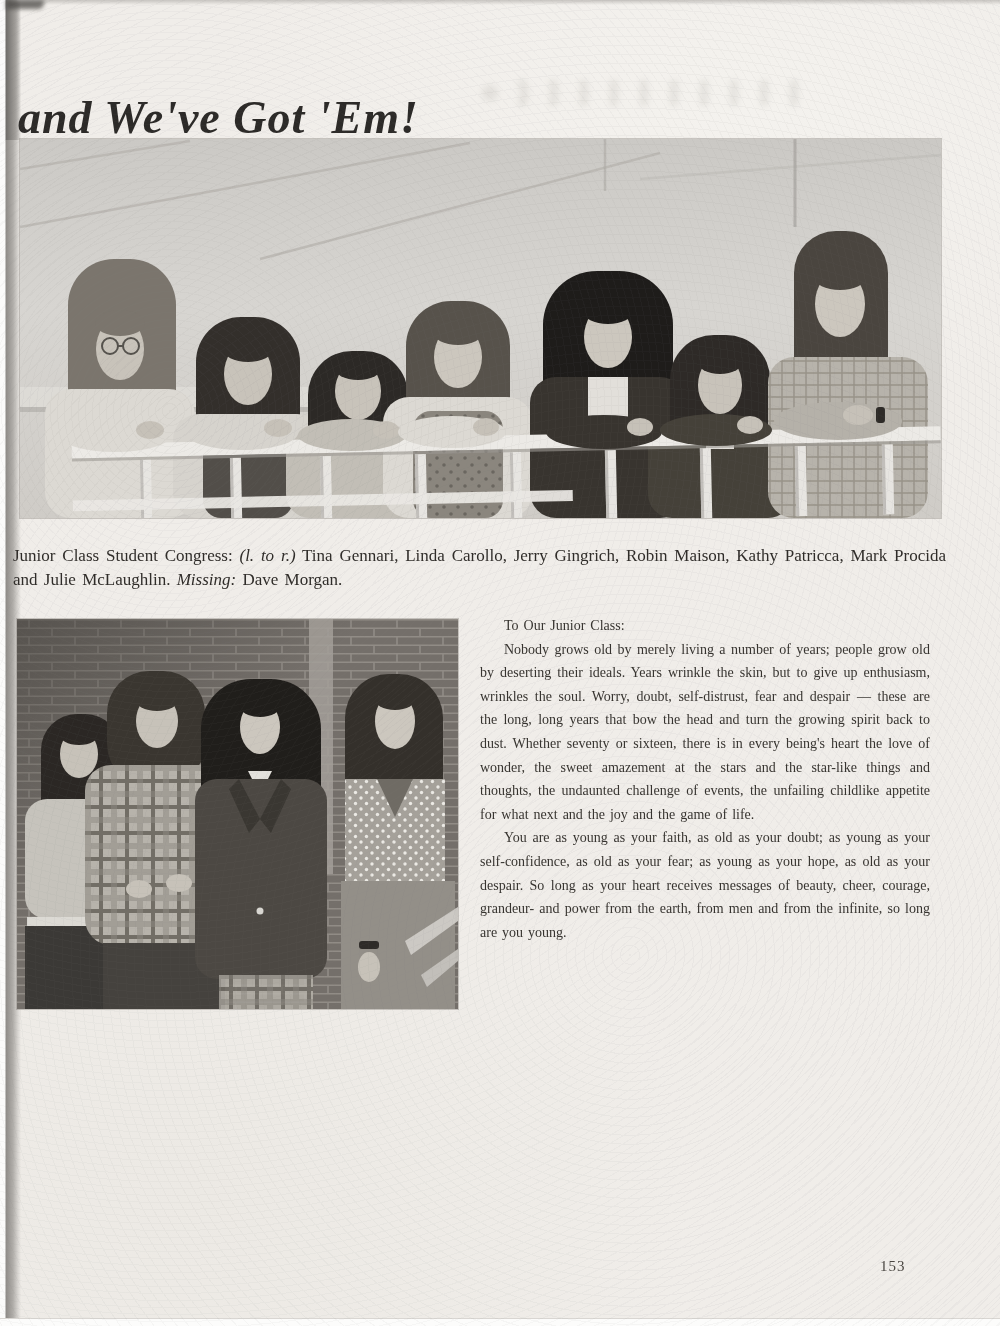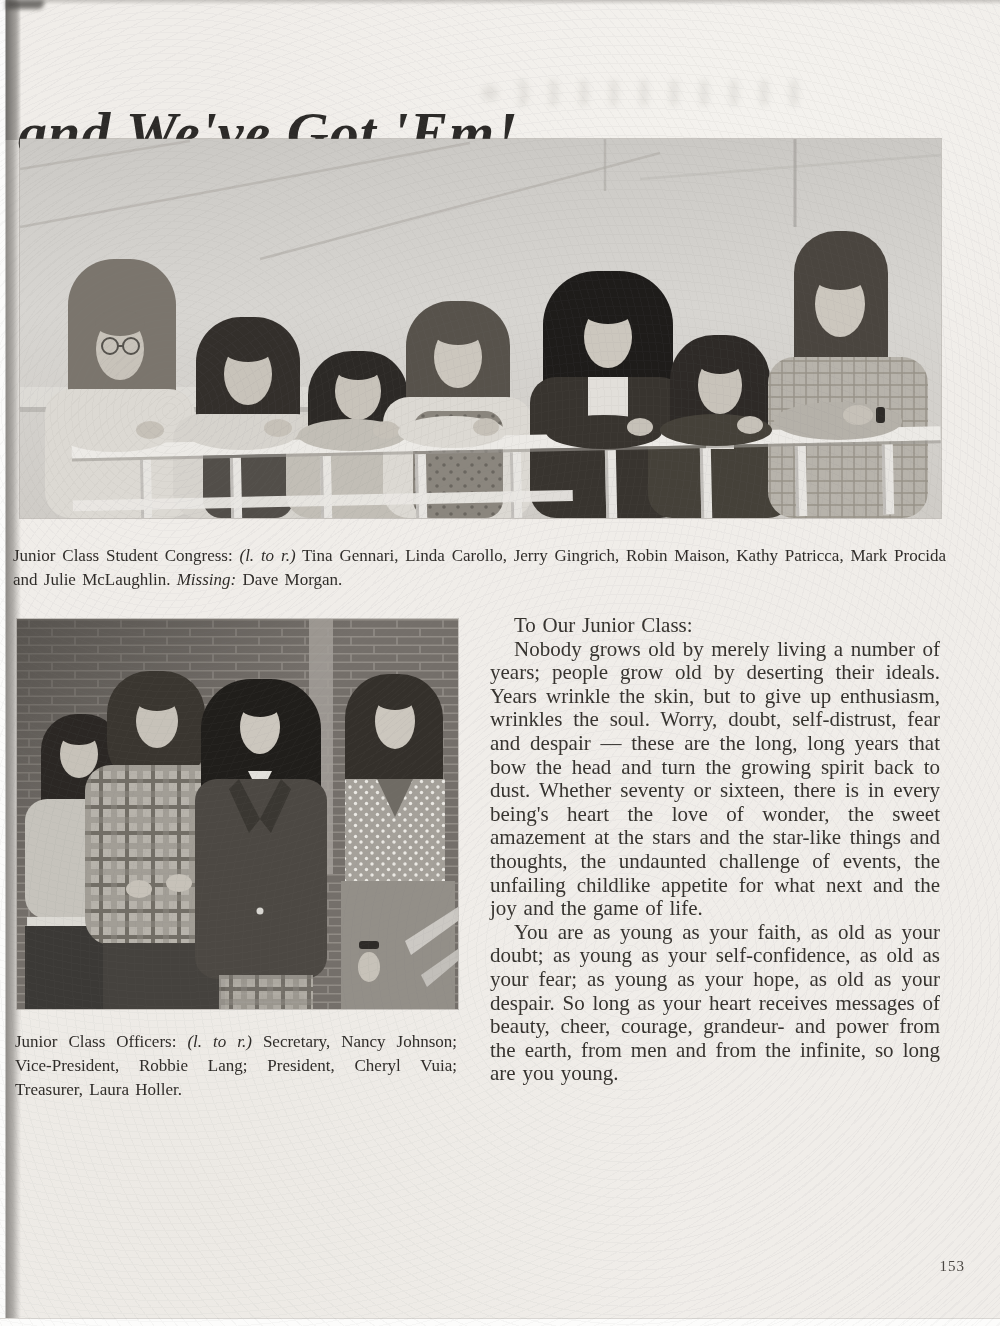--- a/index.html
+++ b/index.html
@@ -32,21 +32,21 @@
     position:absolute;left:6px;top:0;width:38px;height:9px;
     background:#4a4845;filter:blur(2px);opacity:.75;border-radius:0 0 6px 0;
   }
   .edge-bottom{
     position:absolute;left:0;bottom:0;width:100%;height:7px;
     background:#fcfcfb;border-top:1px solid #d9d6d2;
   }
   
   .title{
     position:absolute;left:18px;top:60px;width:920px;
-    font-size:58px;font-weight:bold;font-style:italic;
+    font-size:46px;font-weight:bold;font-style:italic;
     letter-spacing:1px;color:#2c2a28;white-space:nowrap;
   }
   .ghost-text{
     position:absolute;left:478px;top:80px;width:330px;height:26px;
     background:repeating-radial-gradient(circle at 12px 13px,#8a867f 0 7px,rgba(0,0,0,0) 9px 30px);
     opacity:.14;filter:blur(3px);border-radius:13px;
   }
   
   .photo{position:absolute;display:block;box-shadow:0 0 0 1px rgba(120,116,110,.35);}
   #photo-congress{left:20px;top:139px;width:921px;height:379px;}
@@ -55,29 +55,29 @@
   .caption{
     position:absolute;
     font-size:17px;line-height:24px;color:#2f2c29;
     text-align:justify;word-spacing:2px;
   }
   #caption-congress{left:13px;top:527px;width:933px;}
   #caption-officers{left:15px;top:1013px;width:442px;}
   .caption .it{font-style:italic;}
   
   .letter{
-    position:absolute;left:490px;top:614px;width:450px;
-    font-size:21px;line-height:23.6px;color:#36332f;
+    position:absolute;left:480px;top:614px;width:450px;
+    font-size:14px;line-height:23.6px;color:#36332f;
     text-align:justify;word-spacing:1.5px;
   }
   .letter .salutation{margin:0;}
   .letter p{margin:0;text-indent:24px;}
   .page-number{
     position:absolute;left:880px;top:1258px;width:85px;
-    text-align:right;font-size:15px;letter-spacing:1px;color:#4a4642;
+    font-size:15px;letter-spacing:1px;color:#4a4642;
   }
   
   .grain{
     position:absolute;inset:0;pointer-events:none;opacity:.05;
     background-image:repeating-radial-gradient(circle at 17% 31%,#888 0 1px,transparent 1px 7px),
                      repeating-radial-gradient(circle at 63% 72%,#777 0 1px,transparent 1px 9px);
   }
 </style>
 </head>
 <body>
@@ -309,25 +309,20 @@
         <rect x="342" y="322" width="20" height="8" rx="3" fill="#2e2b28"></rect>
       </g>
     </g>
 
     <g opacity=".9">
       <polygon points="388,322 441,288 441,302 394,336" fill="#d3d0cb"></polygon>
       <polygon points="404,356 441,330 441,342 410,368" fill="#c8c5c0"></polygon>
     </g>
   </svg>
 
-  <p class="caption" id="caption-officers">
-    <span>Junior Class Officers:</span>
-    <span class="it">(l. to r.)</span>
-    <span>Secretary, Nancy Johnson; Vice-President, Robbie Lang; President, Cheryl Vuia; Treasurer, Laura Holler.</span>
-  </p>
 
   <div class="letter">
     <p class="salutation">To Our Junior Class:</p>
     <p>Nobody grows old by merely living a number of years; people grow old by deserting their ideals. Years wrinkle the skin, but to give up enthusiasm, wrinkles the soul. Worry, doubt, self-distrust, fear and despair — these are the long, long years that bow the head and turn the growing spirit back to dust. Whether seventy or sixteen, there is in every being's heart the love of wonder, the sweet amazement at the stars and the star-like things and thoughts, the undaunted challenge of events, the unfailing childlike appetite for what next and the joy and the game of life.</p>
     <p>You are as young as your faith, as old as your doubt; as young as your self-confidence, as old as your fear; as young as your hope, as old as your despair. So long as your heart receives messages of beauty, cheer, courage, grandeur- and power from the earth, from men and from the infinite, so long are you young.</p>
   </div>
 
   <div class="page-number">153</div>
 
   <div class="edge-bottom"></div>

